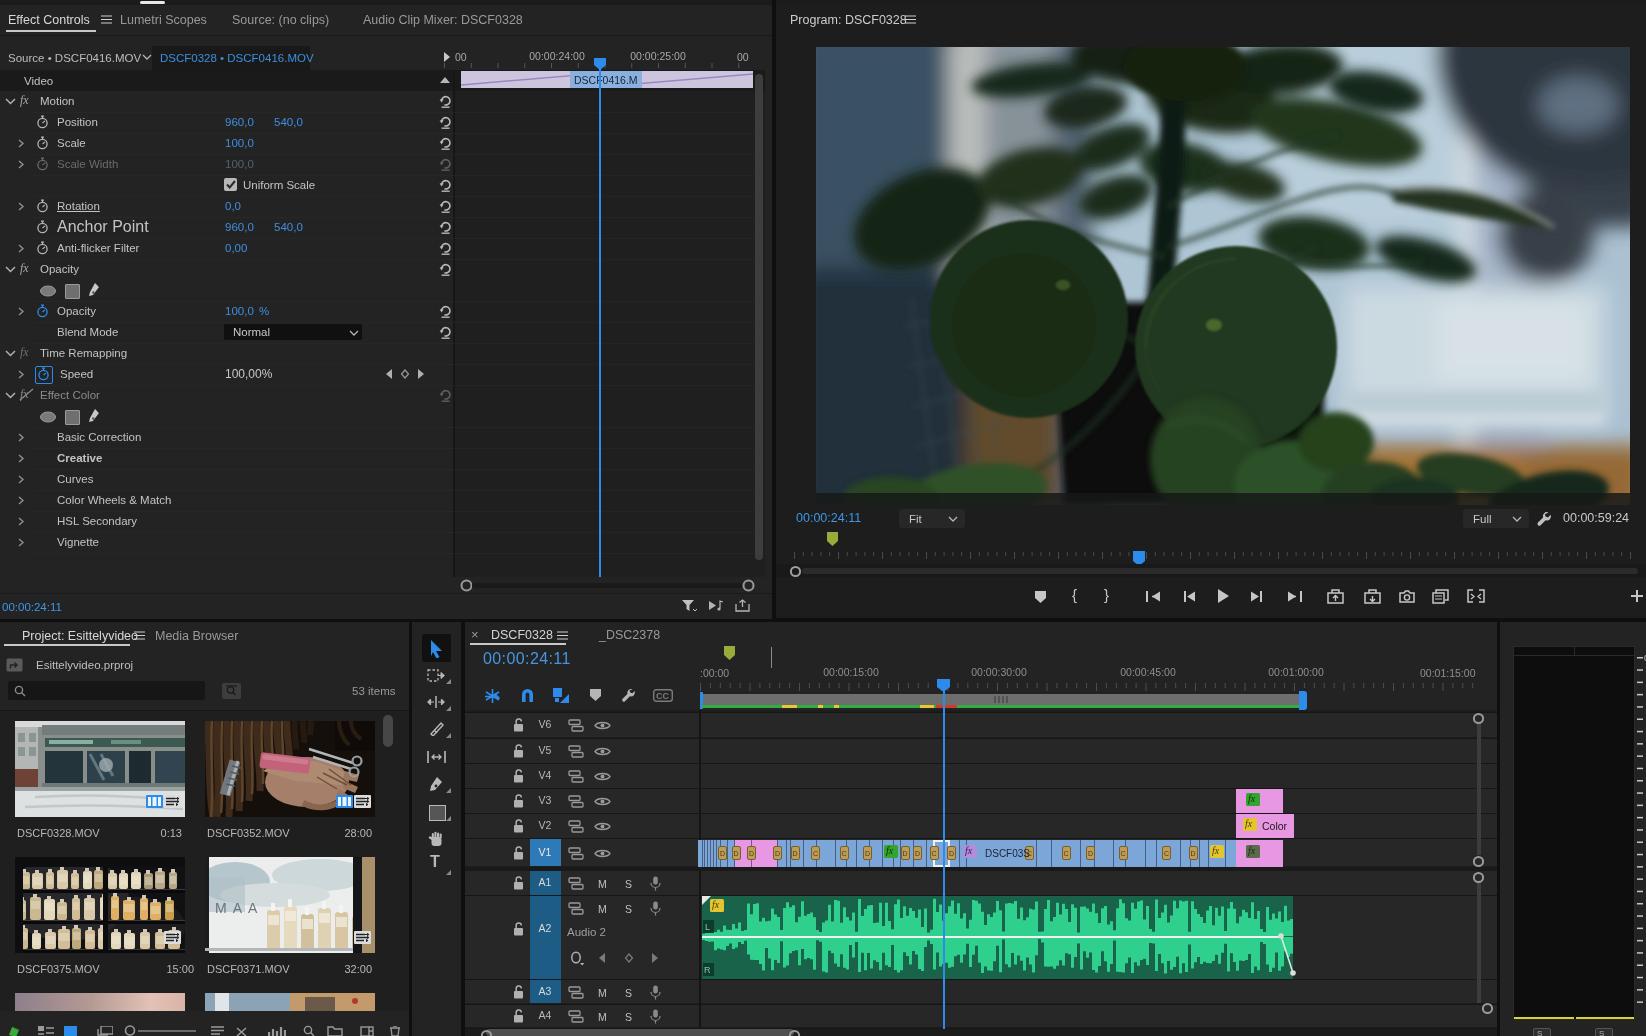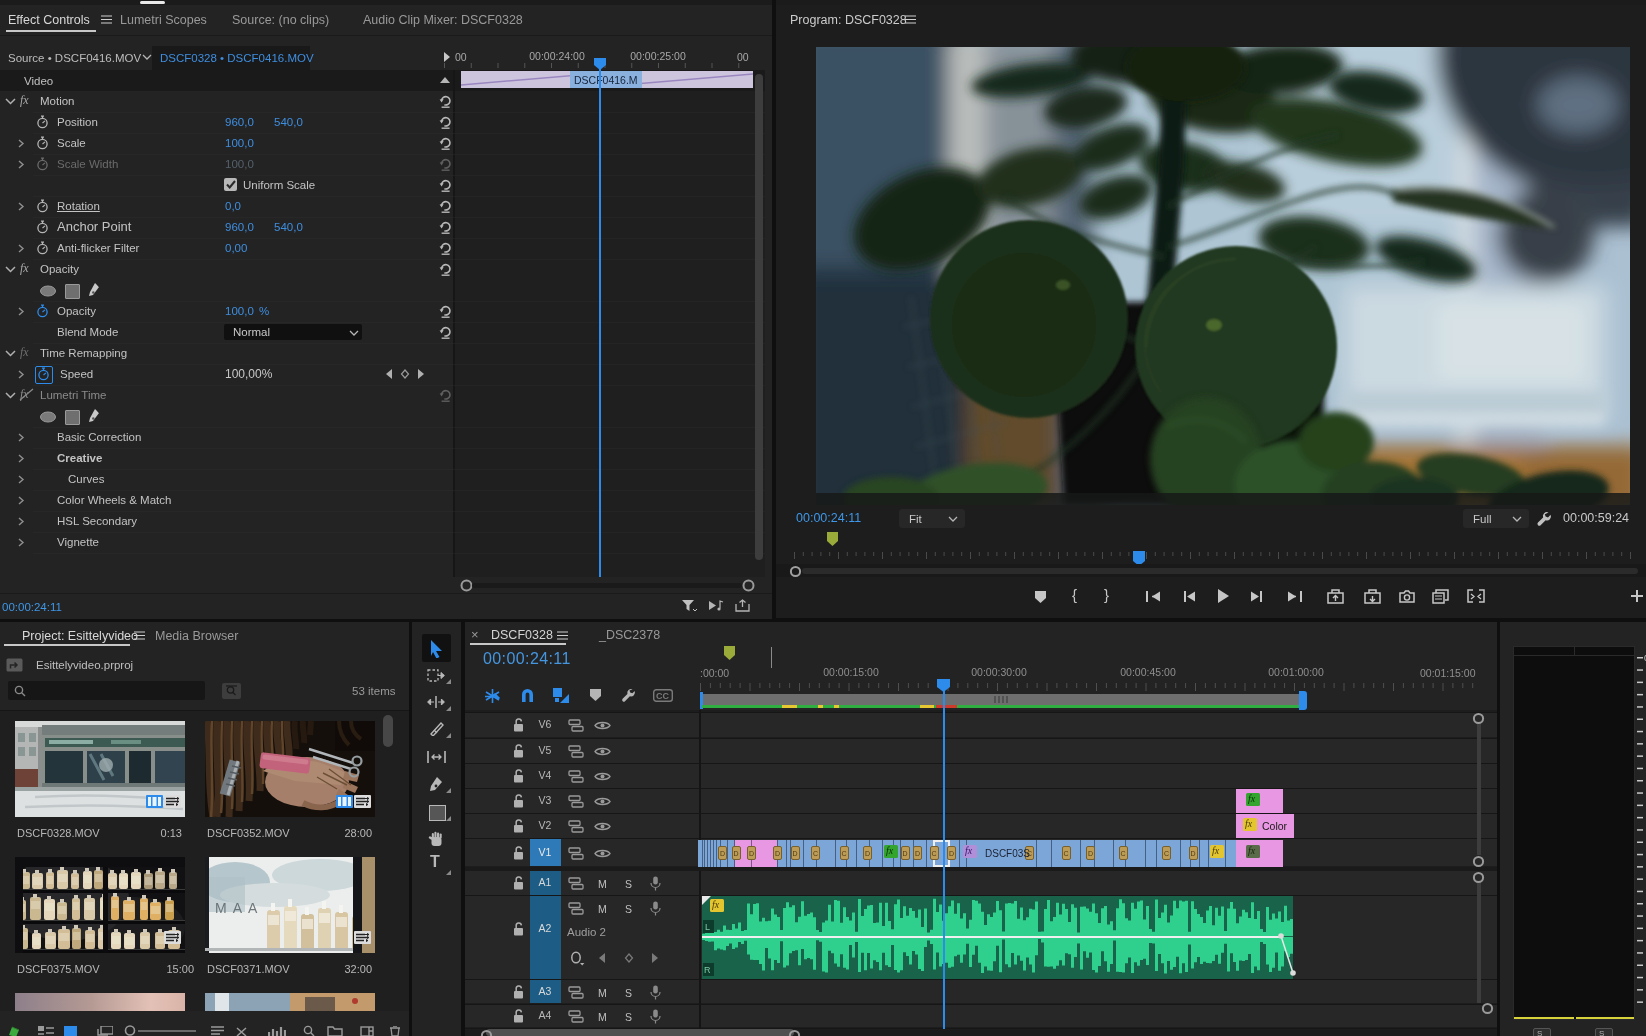--- a/index.html
+++ b/index.html
@@ -150,21 +150,21 @@
     <svg style="position:absolute;left:439px;top:200px;" width="13" height="13" viewBox="0 0 13 13">
       <path d="M2.6 5.2 A4.2 4.2 0 1 1 5.4 9.8" fill="none" stroke="#b8b8b8" stroke-width="1.6"></path>
       <path d="M0.6 4.4 L4.6 4.1 L2.7 7.4 Z" fill="#b8b8b8"></path>
       <path d="M2.6 12.2h8" stroke="#b8b8b8" stroke-width="1.4"></path>
     </svg>
     <svg style="position:absolute;left:36px;top:220px;" width="13" height="14" viewBox="0 0 13 14">
       <circle cx="6.5" cy="8" r="4.6" fill="none" stroke="#b5b5b5" stroke-width="1.3"></circle>
       <path d="M5 1.2h3M6.5 1.5v2" stroke="#b5b5b5" stroke-width="1.3"></path>
       <path d="M6.5 8L9 5.8" stroke="#b5b5b5" stroke-width="1.1"></path>
     </svg>
-    <div style="position:absolute;left:57px;top:220px;font-size:13px;color:#c3c3c3;font-weight:400;white-space:nowrap;line-height:14px;">Anchor Point</div>
+    <div style="position:absolute;left:57px;top:220px;font-size:16px;color:#c3c3c3;font-weight:400;white-space:nowrap;line-height:14px;">Anchor Point</div>
     <div style="position:absolute;left:225px;top:220px;font-size:11.5px;color:#3e8ee0;font-weight:400;white-space:nowrap;line-height:14px;">960,0</div>
     <div style="position:absolute;left:274px;top:220px;font-size:11.5px;color:#3e8ee0;font-weight:400;white-space:nowrap;line-height:14px;">540,0</div>
     <svg style="position:absolute;left:439px;top:221px;" width="13" height="13" viewBox="0 0 13 13">
       <path d="M2.6 5.2 A4.2 4.2 0 1 1 5.4 9.8" fill="none" stroke="#b8b8b8" stroke-width="1.6"></path>
       <path d="M0.6 4.4 L4.6 4.1 L2.7 7.4 Z" fill="#b8b8b8"></path>
       <path d="M2.6 12.2h8" stroke="#b8b8b8" stroke-width="1.4"></path>
     </svg>
     <svg style="position:absolute;left:18px;top:244px;" width="7" height="9" viewBox="0 0 7 9">
       <path d="M1 1l4 3.5L1 8" stroke="#8f8f8f" stroke-width="1.4" fill="none"></path>
     </svg>
@@ -251,21 +251,21 @@
     <svg style="position:absolute;left:417px;top:369px;" width="8" height="10" viewBox="0 0 8 10">
       <path d="M1 0l6 5-6 5z" fill="#b0b0b0"></path>
     </svg>
     <svg style="position:absolute;left:5px;top:392px;" width="11" height="7" viewBox="0 0 11 7">
       <path d="M1 1l4.5 4.5L10 1" stroke="#b0b0b0" stroke-width="1.5" fill="none"></path>
     </svg>
     <div style="position:absolute;left:20px;top:387px;font-size:12px;font-style:italic;color:#8a8a8a;font-family:'Liberation Serif',serif;">fx</div>
     <svg style="position:absolute;left:19px;top:388px;" width="16" height="13" viewBox="0 0 16 13">
       <path d="M1 12L14 1" stroke="#8a8a8a" stroke-width="1.2"></path>
     </svg>
-    <div style="position:absolute;left:40px;top:388px;font-size:11.5px;color:#8a8a8a;font-weight:400;white-space:nowrap;line-height:14px;">Lumetri Time</div>
+    <div style="position:absolute;left:40px;top:388px;font-size:11.5px;color:#8a8a8a;font-weight:400;white-space:nowrap;line-height:14px;">Effect Color</div>
     <svg style="position:absolute;left:439px;top:389px;" width="13" height="13" viewBox="0 0 13 13">
       <path d="M2.6 5.2 A4.2 4.2 0 1 1 5.4 9.8" fill="none" stroke="#5f5f5f" stroke-width="1.6"></path>
       <path d="M0.6 4.4 L4.6 4.1 L2.7 7.4 Z" fill="#5f5f5f"></path>
       <path d="M2.6 12.2h8" stroke="#5f5f5f" stroke-width="1.4"></path>
     </svg>
     <svg style="position:absolute;left:39px;top:411px;" width="18" height="12" viewBox="0 0 18 12">
       <ellipse cx="9" cy="6" rx="7.5" ry="5" fill="#7a7a7a" stroke="#9a9a9a"></ellipse>
     </svg>
     <div style="position:absolute;left:65px;top:410px;width:13px;height:13px;background:#6f6f6f;border:1px solid #9a9a9a;border-radius:1px;"></div>
     <svg style="position:absolute;left:87px;top:408px;" width="16" height="16" viewBox="0 0 16 16">
@@ -277,21 +277,21 @@
       <path d="M1 1l4 3.5L1 8" stroke="#8f8f8f" stroke-width="1.4" fill="none"></path>
     </svg>
     <div style="position:absolute;left:57px;top:430px;font-size:11.5px;color:#c3c3c3;font-weight:400;white-space:nowrap;line-height:14px;">Basic Correction</div>
     <svg style="position:absolute;left:18px;top:454px;" width="7" height="9" viewBox="0 0 7 9">
       <path d="M1 1l4 3.5L1 8" stroke="#8f8f8f" stroke-width="1.4" fill="none"></path>
     </svg>
     <div style="position:absolute;left:57px;top:451px;font-size:11.5px;color:#c3c3c3;font-weight:700;white-space:nowrap;line-height:14px;">Creative</div>
     <svg style="position:absolute;left:18px;top:475px;" width="7" height="9" viewBox="0 0 7 9">
       <path d="M1 1l4 3.5L1 8" stroke="#8f8f8f" stroke-width="1.4" fill="none"></path>
     </svg>
-    <div style="position:absolute;left:57px;top:472px;font-size:11.5px;color:#c3c3c3;font-weight:400;white-space:nowrap;line-height:14px;margin-left:11px;">Curves</div>
+    <div style="position:absolute;left:57px;top:472px;font-size:11.5px;color:#c3c3c3;font-weight:400;white-space:nowrap;line-height:14px;">Curves</div>
     <svg style="position:absolute;left:18px;top:496px;" width="7" height="9" viewBox="0 0 7 9">
       <path d="M1 1l4 3.5L1 8" stroke="#8f8f8f" stroke-width="1.4" fill="none"></path>
     </svg>
     <div style="position:absolute;left:57px;top:493px;font-size:11.5px;color:#c3c3c3;font-weight:400;white-space:nowrap;line-height:14px;">Color Wheels &amp; Match</div>
     <svg style="position:absolute;left:18px;top:517px;" width="7" height="9" viewBox="0 0 7 9">
       <path d="M1 1l4 3.5L1 8" stroke="#8f8f8f" stroke-width="1.4" fill="none"></path>
     </svg>
     <div style="position:absolute;left:57px;top:514px;font-size:11.5px;color:#c3c3c3;font-weight:400;white-space:nowrap;line-height:14px;">HSL Secondary</div>
     <svg style="position:absolute;left:18px;top:538px;" width="7" height="9" viewBox="0 0 7 9">
       <path d="M1 1l4 3.5L1 8" stroke="#8f8f8f" stroke-width="1.4" fill="none"></path>

